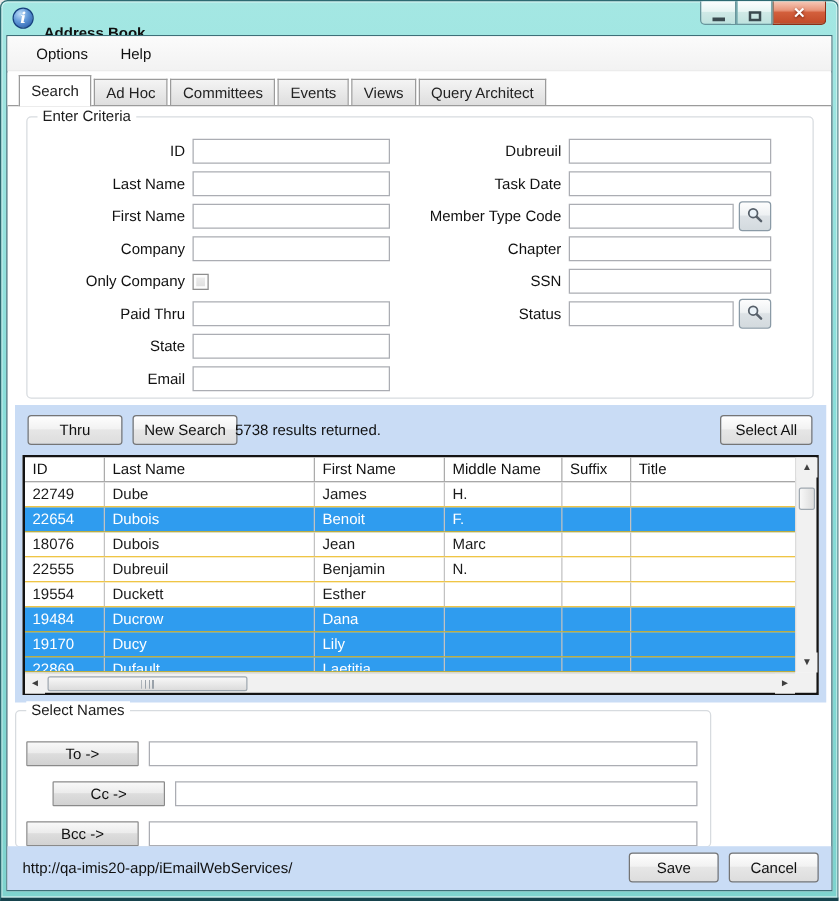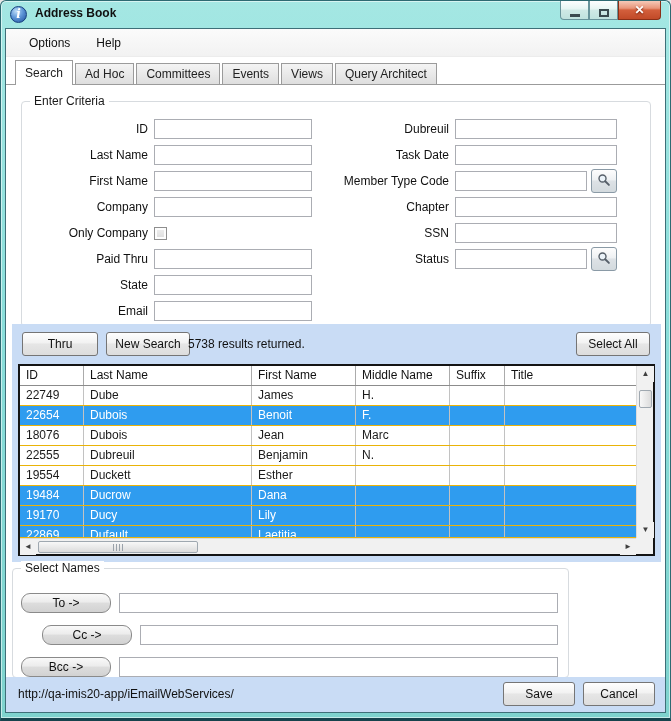--- a/index.html
+++ b/index.html
@@ -11,21 +11,21 @@
     border:1px solid #2d6a72;border-bottom:3px solid #16434d;
     border-radius:6px 6px 0 0;
     box-shadow:inset 0 0 0 1px rgba(255,255,255,.55);
   }
   
   .titlebar{position:absolute;left:0;top:0;right:0;height:27px;}
   .app-icon{position:absolute;left:9px;top:5px;width:17px;height:17px;border-radius:50%;
     background:radial-gradient(circle at 35% 28%,#bcdcf7 0%,#5f97d8 45%,#1d4f9e 100%);
     border:1px solid #16407e;color:#fff;font:italic bold 12px "DejaVu Serif",serif;
     text-align:center;line-height:15px;}
-  .title-text{position:absolute;left:34px;top:5px;font-weight:bold;color:#101010;text-align:right;}
+  .title-text{position:absolute;left:34px;top:18px;font-weight:bold;color:#101010;text-align:right;}
   .win-controls{position:absolute;right:9px;top:0;display:flex;height:19px;}
   .win-btn{width:29px;height:19px;border:1px solid #68949b;border-top:none;
     background:linear-gradient(180deg,#fdfefe 0%,#e6f5f3 45%,#cfe9e6 50%,#bfe2de 100%);
     padding:0;cursor:default;position:relative;}
   .win-btn:first-child{border-radius:0 0 0 4px;}
   .win-btn.close{width:43px;border-color:#8a2f17;border-radius:0 0 4px 0;
     background:linear-gradient(180deg,#f5c9b8 0%,#e8957a 40%,#d35f3c 50%,#c14a28 100%);
     color:#fff;font-weight:bold;font-size:12px;text-shadow:0 1px 2px #701c09;line-height:17px;}
   .glyph-min{display:block;width:10px;height:3px;background:#3a4a4f;margin:10px auto 0;}
   .glyph-max{display:block;width:10px;height:8px;border:2px solid #3a4a4f;margin:5px auto 0;}
@@ -39,21 +39,21 @@
   
   .tabstrip{position:absolute;left:0;right:0;top:29px;height:27px;display:flex;align-items:flex-end;
     padding-left:9px;border-bottom:1px solid #9b9b9b;background:#fff;}
   .tab{height:21px;padding:0 9px;line-height:20px;border:1px solid #9b9b9b;border-bottom:none;
     background:linear-gradient(180deg,#f4f4f4,#dedede);margin-right:2px;color:#222;}
   .tab.active{height:25px;line-height:24px;background:#fff;margin-bottom:-1px;z-index:2;}
   
   .groupbox{position:absolute;border:1px solid #d7dbdf;border-radius:4px;background:#fff;}
   .gb-label{position:absolute;top:-8px;left:8px;background:#fff;padding:0 4px;color:#1a1a1a;}
   
-  #criteria-box{left:15px;top:72px;width:630px;height:226px;padding:17px 10px 0 10px;}
+  #criteria-box{left:15px;top:64px;width:630px;height:226px;padding:17px 10px 0 10px;}
   .crit-cols{display:flex;}
   .crit-col{display:flex;flex-direction:column;gap:6px;}
   .crit-col.left{width:280px;}
   .crit-col.right{width:300px;margin-left:20px;}
   .field-row{display:flex;align-items:center;height:20px;}
   .field-label{text-align:right;padding-right:6px;color:#111;}
   .left .field-label{width:122px;}
   .right .field-label{width:123px;}
   .tb{height:20px;border:1px solid #abadb3;background:#fff;font:12px "Liberation Sans",sans-serif;
     padding:0 3px;outline:none;}
@@ -99,21 +99,21 @@
   .h-left{left:0;} .h-right{right:0;}
   .v-thumb{position:absolute;left:2px;top:24px;width:13px;height:18px;border:1px solid #9fa8b0;
     border-radius:2px;background:linear-gradient(90deg,#f8f8f8,#dcdcdc);}
   .h-thumb{position:absolute;top:2px;left:18px;width:160px;height:12px;border:1px solid #9fa8b0;
     border-radius:2px;background:linear-gradient(180deg,#f8f8f8,#dcdcdc);
     display:flex;align-items:center;justify-content:center;}
   .grip{width:11px;height:7px;background:repeating-linear-gradient(90deg,#9aa2aa 0 1px,transparent 1px 3px);}
   
   #select-names-box{left:6px;top:539px;width:557px;height:110px;}
   .sn-row{position:absolute;left:8px;right:10px;height:20px;display:flex;align-items:center;}
-  .sn-btn{width:90px;height:20px;margin-right:8px;border:1px solid #8a8a8a;border-radius:9px;
+  .sn-btn{width:90px;height:20px;margin-right:8px;border:1px solid #8a8a8a;border-radius:1px;
     background:linear-gradient(180deg,#f9f9f9 0%,#ececec 45%,#dddddd 50%,#d2d2d2 100%);
     font:12px "Liberation Sans",sans-serif;color:#111;}
   .sn-input{flex:1;height:20px;border:1px solid #abadb3;font:12px "Liberation Sans",sans-serif;padding:0 3px;outline:none;}
   
   .statusbar{position:absolute;left:0;right:0;bottom:0;height:35px;background:#c9dcf5;}
   #status-url{position:absolute;left:12px;top:10px;color:#111;}
   #save-btn{position:absolute;right:90px;top:5px;width:72px;height:24px;}
   #cancel-btn{position:absolute;right:10px;top:5px;width:72px;height:24px;}
 </style>
 </head>

